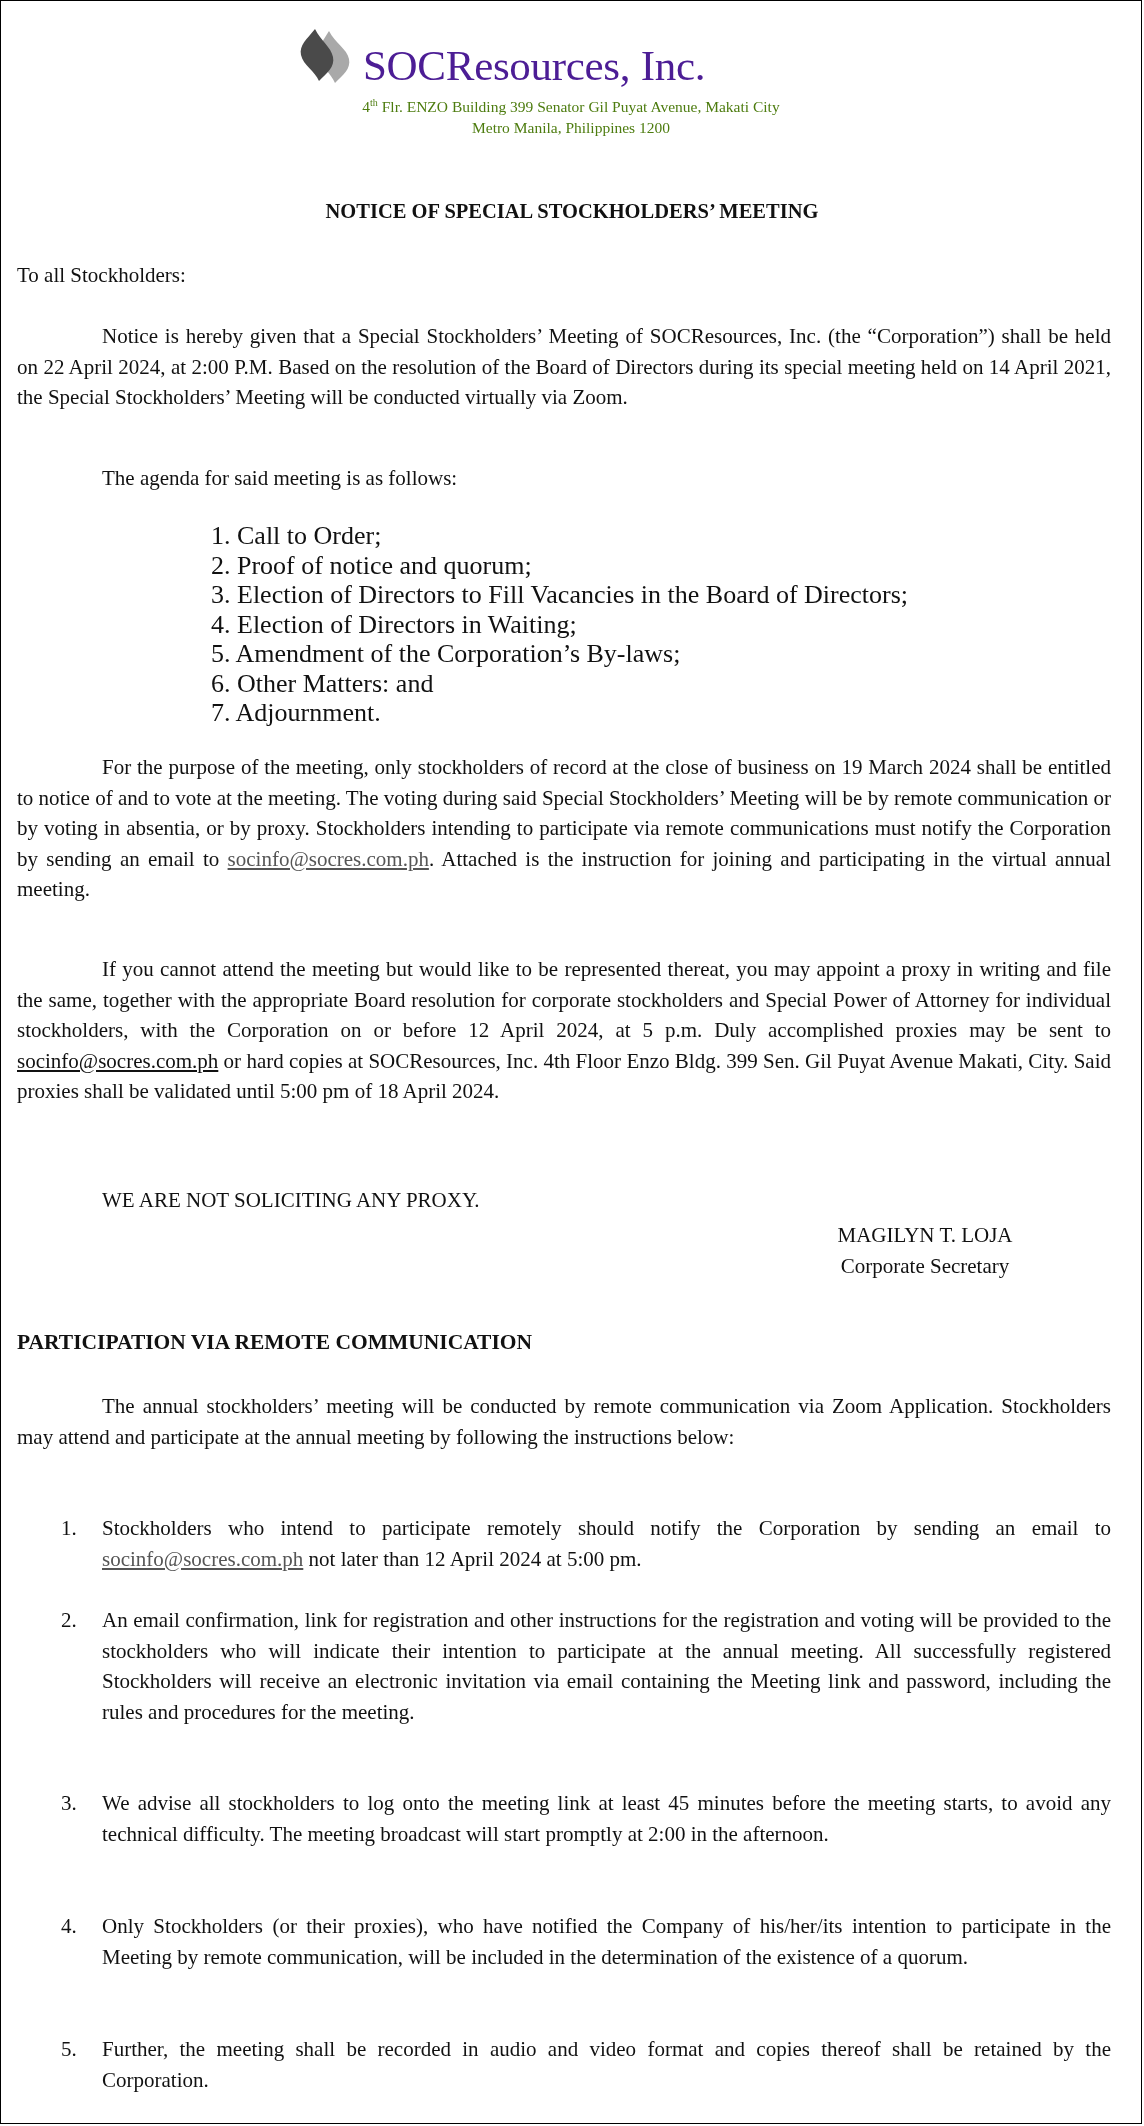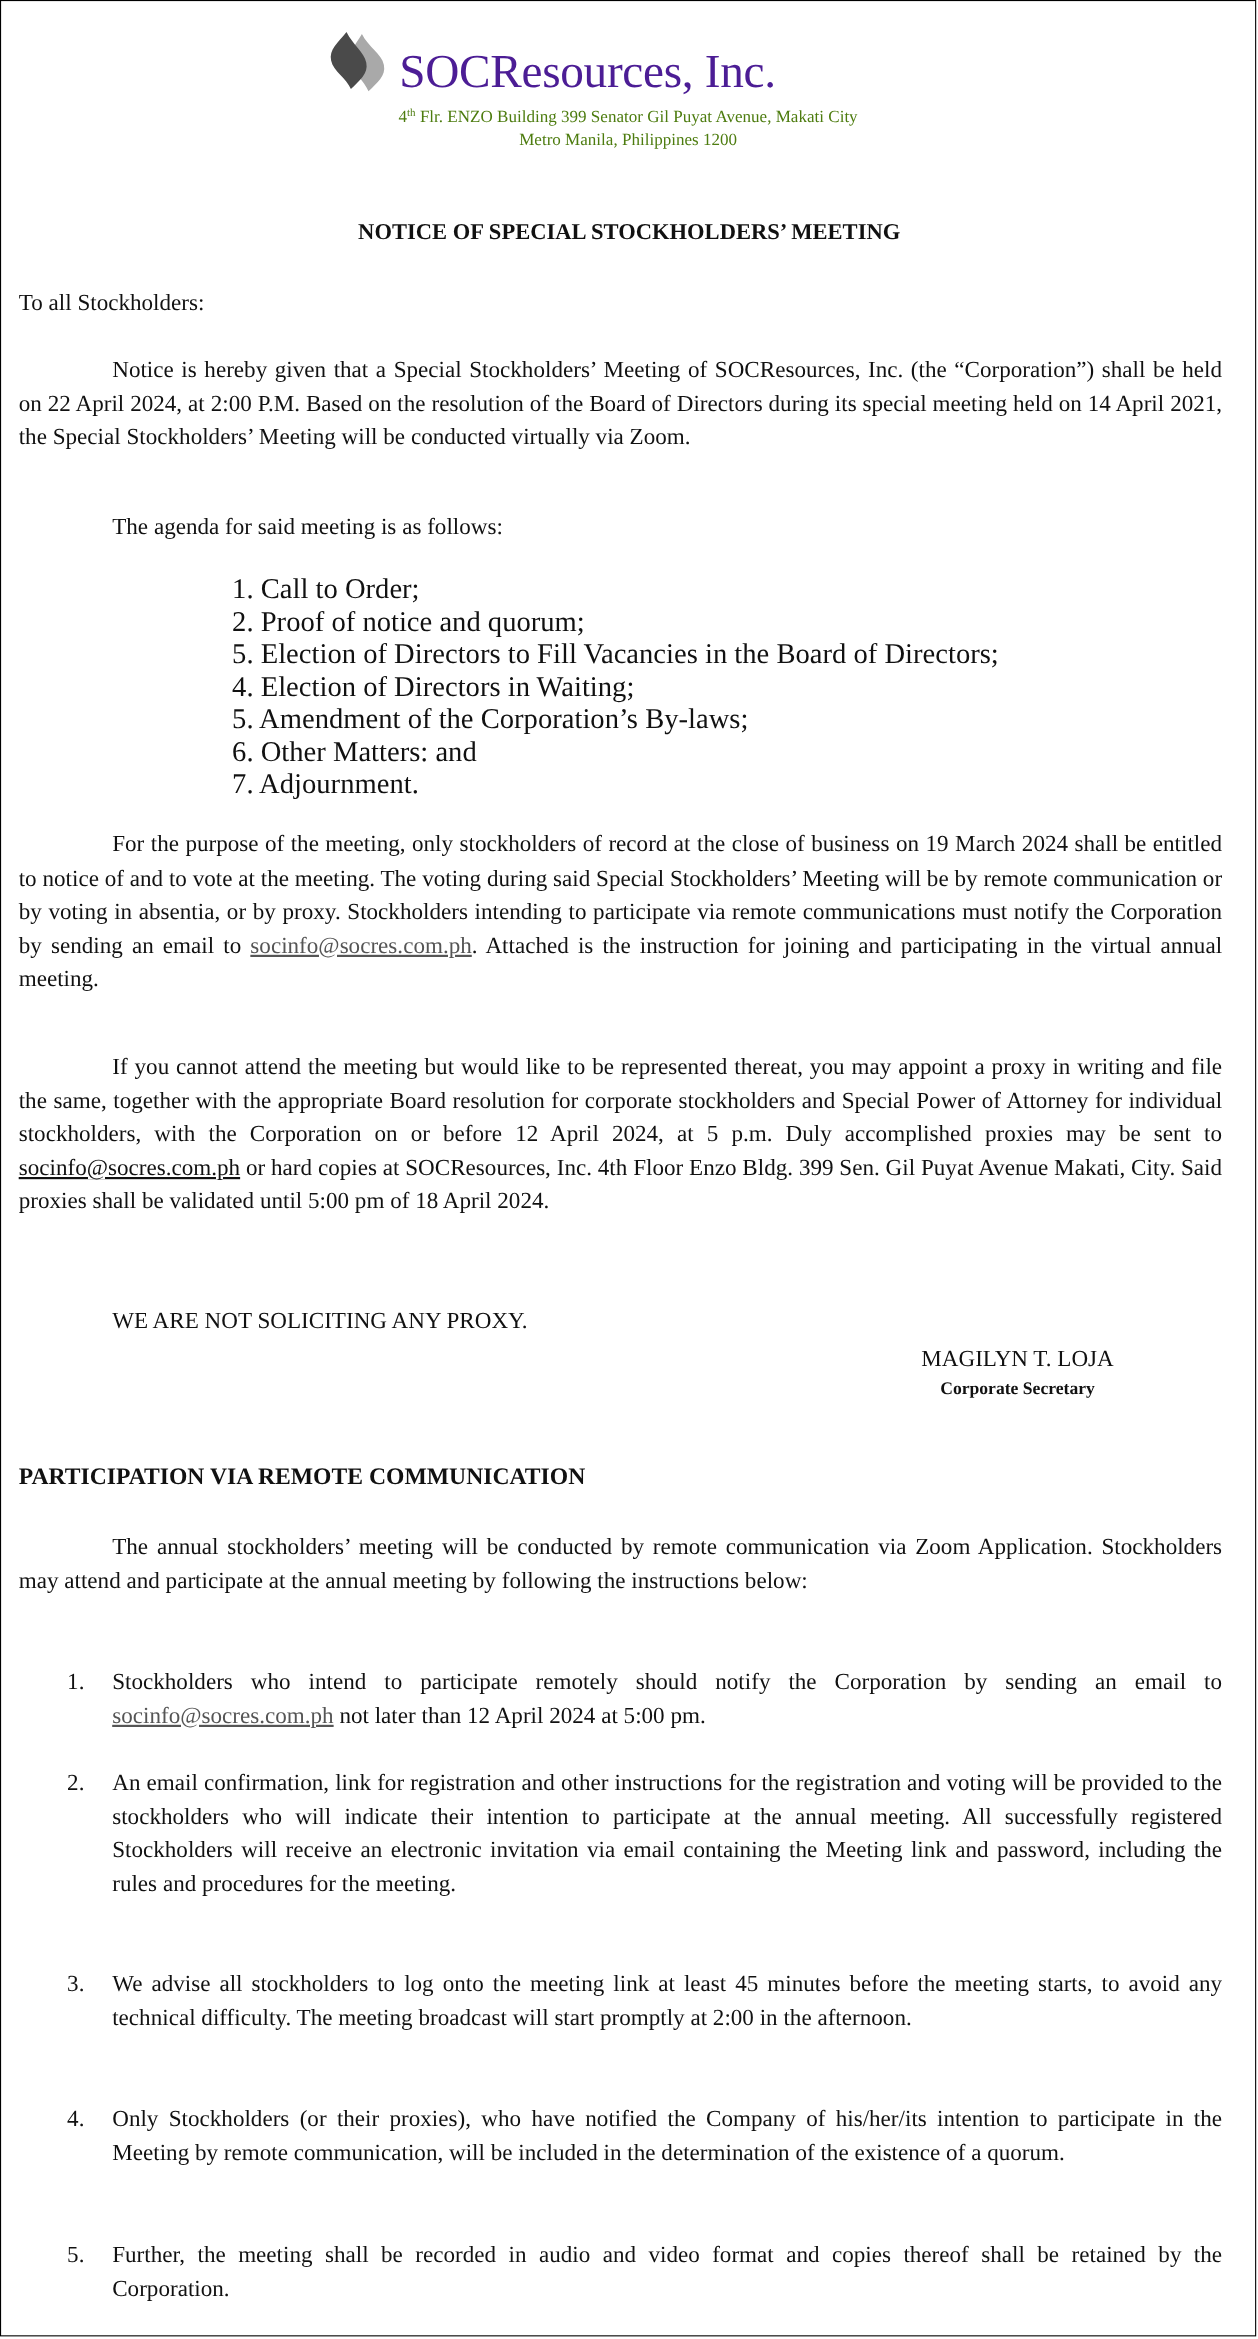--- a/index.html
+++ b/index.html
@@ -20,21 +20,21 @@
   .content { position:absolute; left:16px; width:1094px; font-size:21px; line-height:30.5px; }
   .title { position:absolute; top:199px; left:0; width:1142px; text-align:center; font-weight:bold; font-size:20.5px; }
   p { margin:0; text-align:justify; }
   .indent { text-indent:85px; }
   .agenda { position:absolute; left:210px; top:520px; font-size:26px; line-height:29.5px; }
   .agenda div { white-space:nowrap; }
   a.link { color:#555; text-decoration:underline; }
   a.link.dark { color:#111; }
   .sig { position:absolute; width:300px; text-align:center; left:774px; }
   .sig-name { top:1222px; font-weight:normal; font-size:21px; }
-  .sig-title { top:1253px; font-size:16px;font-weight:bold; }
+  .sig-title { top:1253px; font-size:21px; }
   .section-heading { position:absolute; left:16px; top:1329px; font-weight:bold; font-size:21.5px; }
   .num-item { position:absolute; left:16px; width:1094px; font-size:21px; line-height:30.5px; }
   .num-item .n { position:absolute; left:44px; top:0; }
   .num-item .t { margin-left:85px; text-align:justify; }
 </style>
 </head>
 <body>
 
 <div class="page">
 
@@ -54,21 +54,21 @@
 
   <div class="content" style="top:320px;">
     <p class="indent">Notice is hereby given that a Special Stockholders’ Meeting of SOCResources, Inc. (the “Corporation”) shall be held on 22 April 2024, at 2:00 P.M. Based on the resolution of the Board of Directors during its special meeting held on 14 April 2021, the Special Stockholders’ Meeting will be conducted virtually via Zoom.</p>
   </div>
 
   <div class="content" style="top:462px; left:101px;">The agenda for said meeting is as follows:</div>
 
   <div class="agenda">
     <div>1. Call to Order;</div>
     <div>2. Proof of notice and quorum;</div>
-    <div>5. Election of Directors to Fill Vacancies in the Board of Directors;</div>
+    <div>3. Election of Directors to Fill Vacancies in the Board of Directors;</div>
     <div>4. Election of Directors in Waiting;</div>
     <div>5. Amendment of the Corporation’s By-laws;</div>
     <div>6. Other Matters: and</div>
     <div>7. Adjournment.</div>
   </div>
 
   <div class="content" style="top:751px;">
     <p class="indent"><span>For the purpose of the meeting, only stockholders of record at the close of business on 19 March 2024 shall be entitled to notice of and to vote at the meeting. The voting during said Special Stockholders’ Meeting will be by remote communication or by voting in absentia, or by proxy. Stockholders intending to participate via remote communications must notify the Corporation by sending an email to </span><a class="link">socinfo@socres.com.ph</a><span>. Attached is the instruction for joining and participating in the virtual annual meeting.</span></p>
   </div>
 

